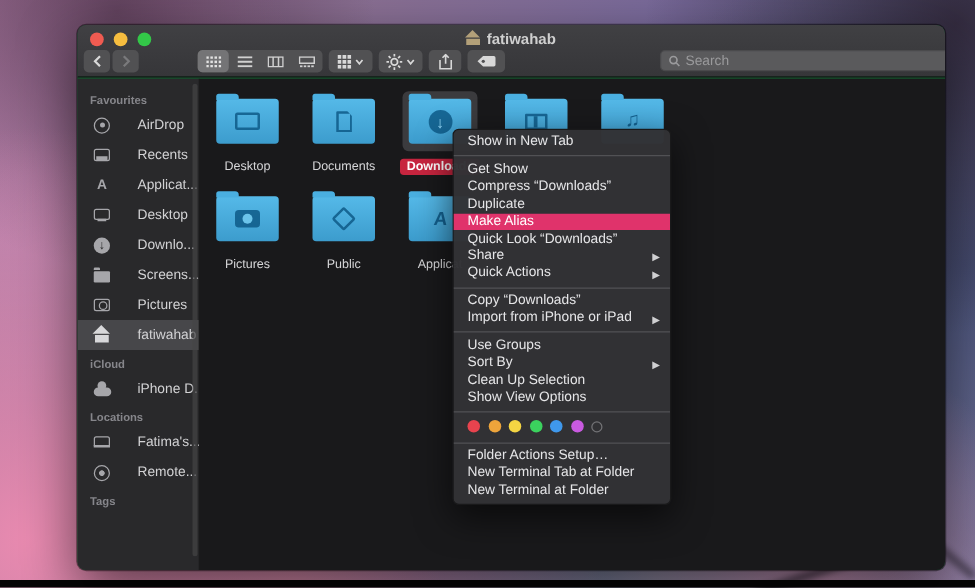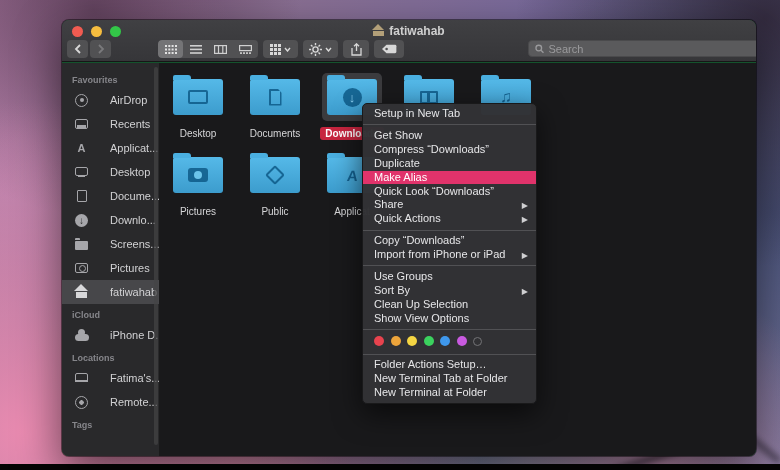--- a/index.html
+++ b/index.html
@@ -298,26 +298,20 @@
           <span>Applicat...</span>
         </div>
         <div class="sb-item">
           <span class="sb-ic">
             <span class="i-monitor"></span>
           </span>
           <span>Desktop</span>
         </div>
         <div class="sb-item">
           <span class="sb-ic">
-            <span class="i-page"></span>
-          </span>
-          <span>Docume...</span>
-        </div>
-        <div class="sb-item">
-          <span class="sb-ic">
             <span class="i-dl">↓</span>
           </span>
           <span>Downlo...</span>
         </div>
         <div class="sb-item">
           <span class="sb-ic">
             <span class="i-folder"></span>
           </span>
           <span>Screens...</span>
         </div>
@@ -415,21 +409,21 @@
             <div class="folder">
               <span class="ov ov-appA">A</span>
             </div>
           </div>
           <div class="folder-label">Applicat</div>
         </div>
       </div>
   </div>
 
   <div class="context-menu" id="menu-host">
-      <div class="menu-item">Setup in New Tab</div>
+      <div class="menu-item">Show in New Tab</div>
       <div class="menu-sep"></div>
       <div class="menu-item">Get Show</div>
       <div class="menu-item">Compress “Downloads”</div>
       <div class="menu-item">Duplicate</div>
       <div class="menu-item" style="background: rgb(224, 51, 107); color: rgb(255, 255, 255);">Make Alias</div>
       <div class="menu-item">Quick Look “Downloads”</div>
       <div class="menu-item">Share<span class="arrow">▶</span></div>
       <div class="menu-item">Quick Actions<span class="arrow">▶</span></div>
       <div class="menu-sep"></div>
       <div class="menu-item">Copy “Downloads”</div>

